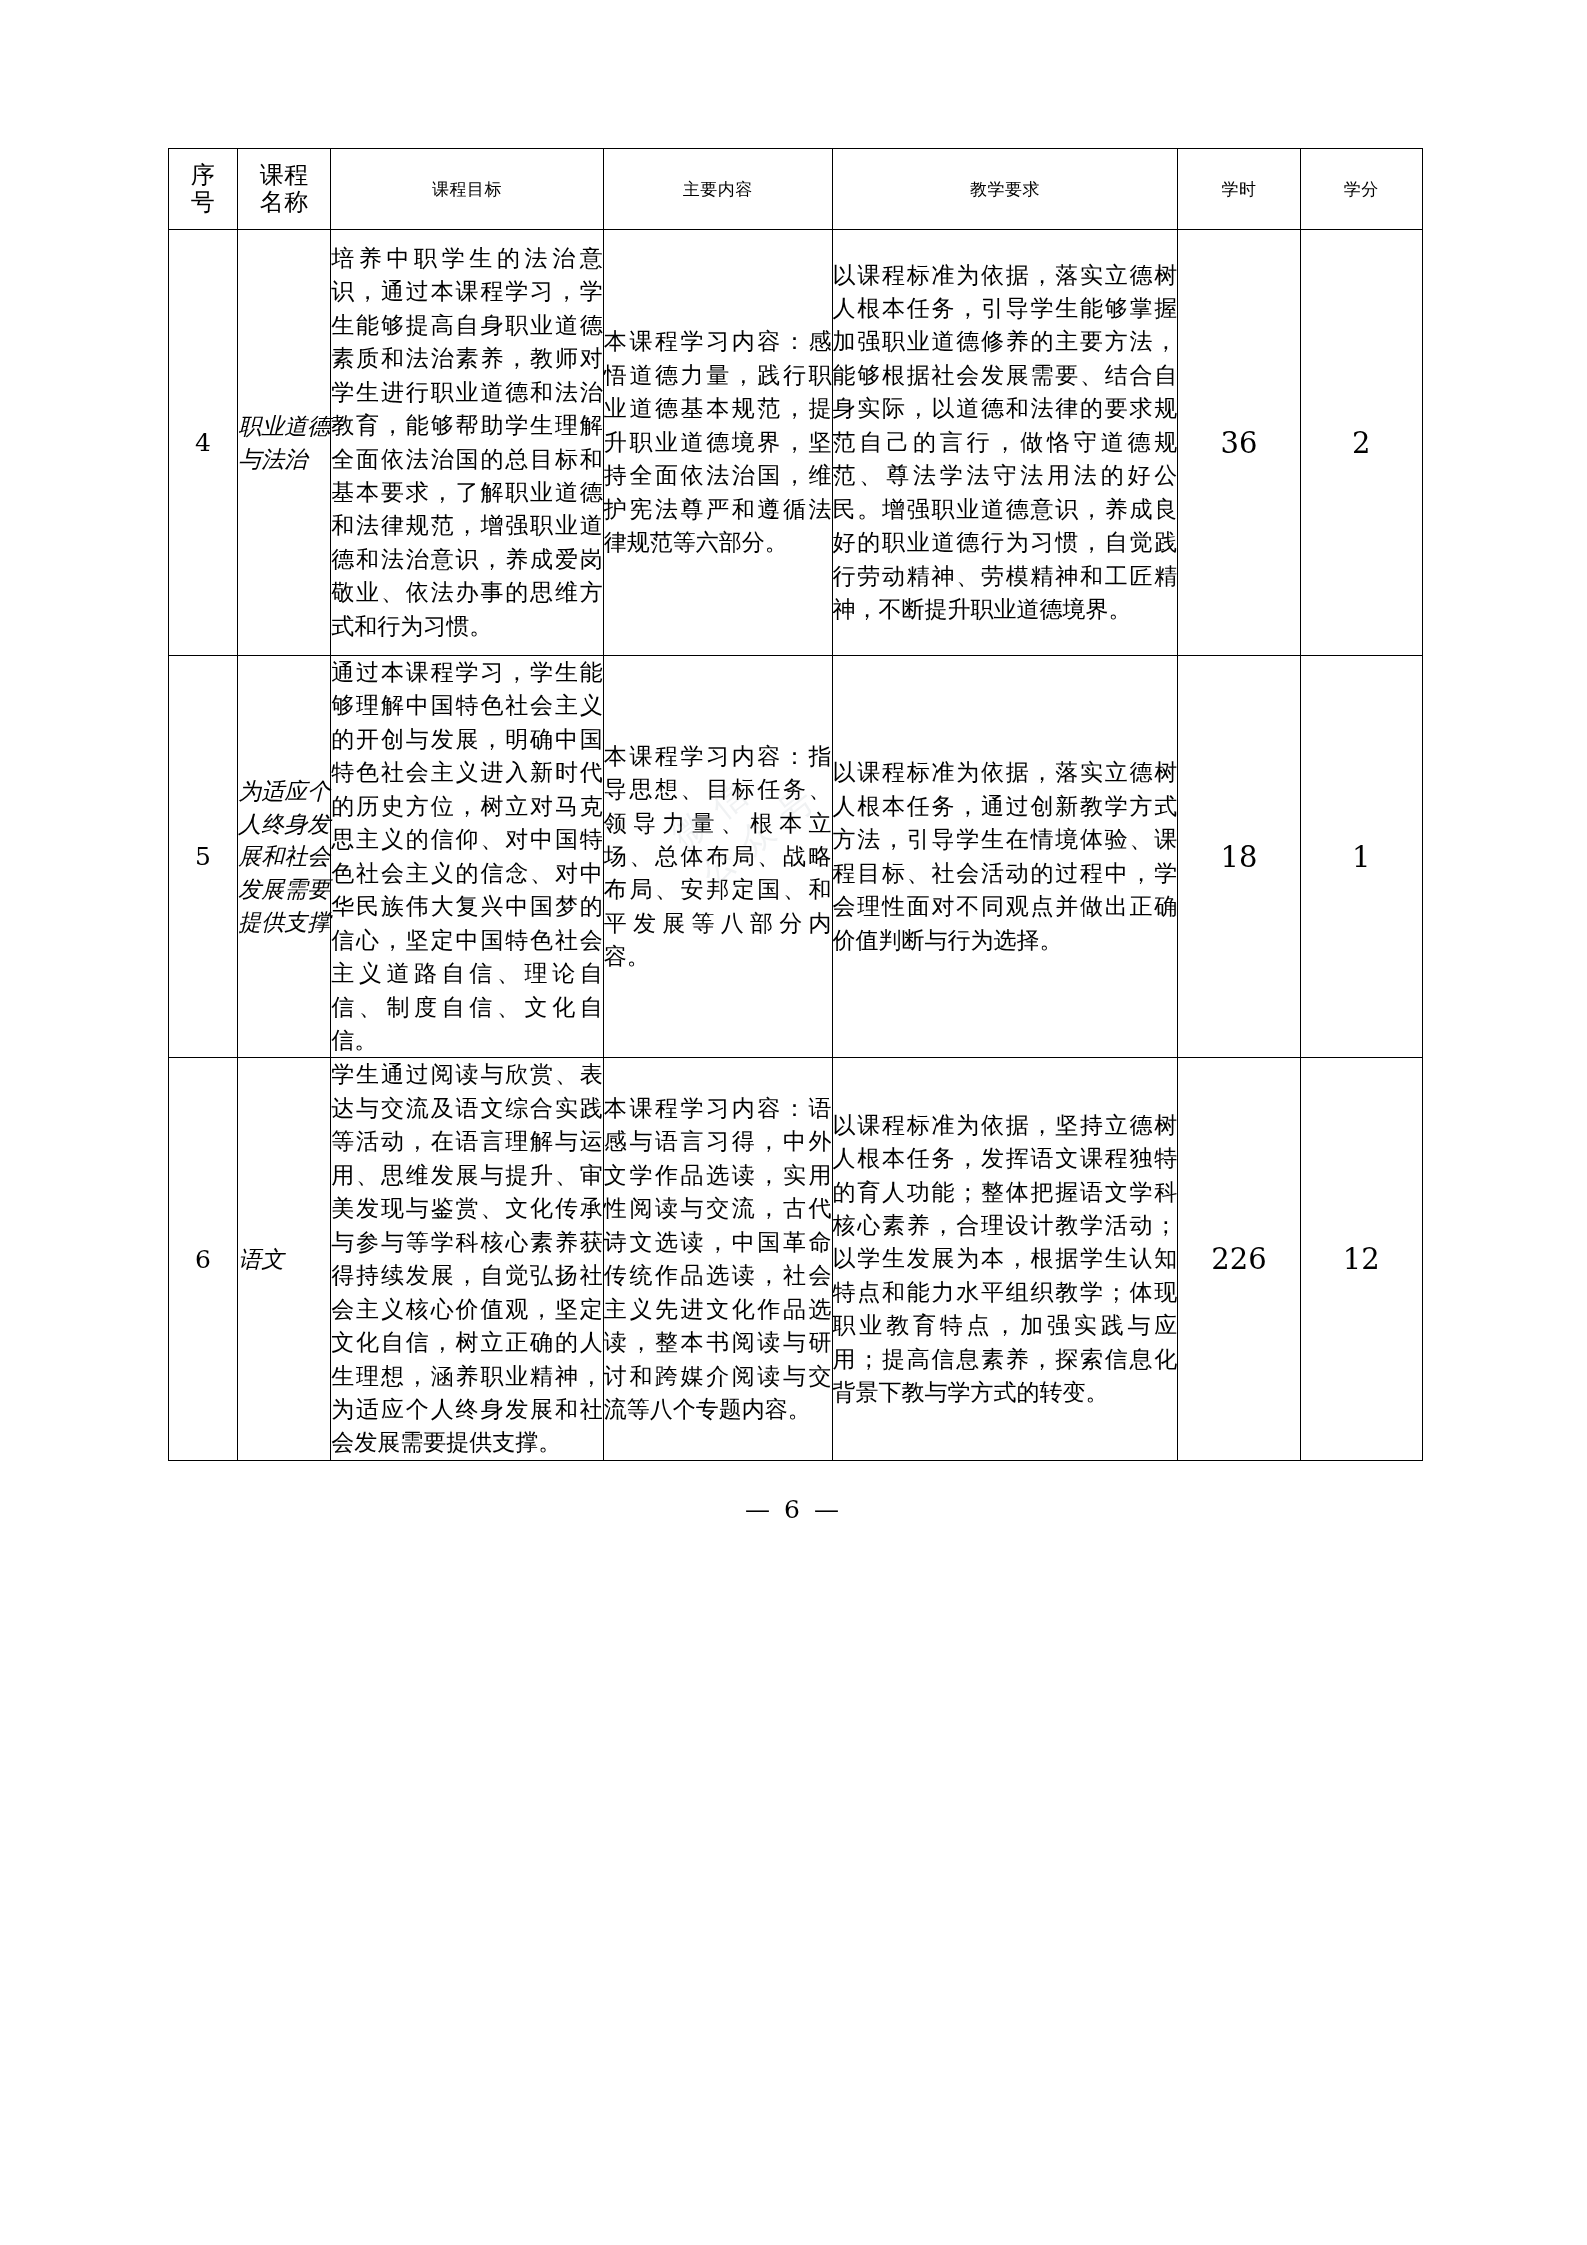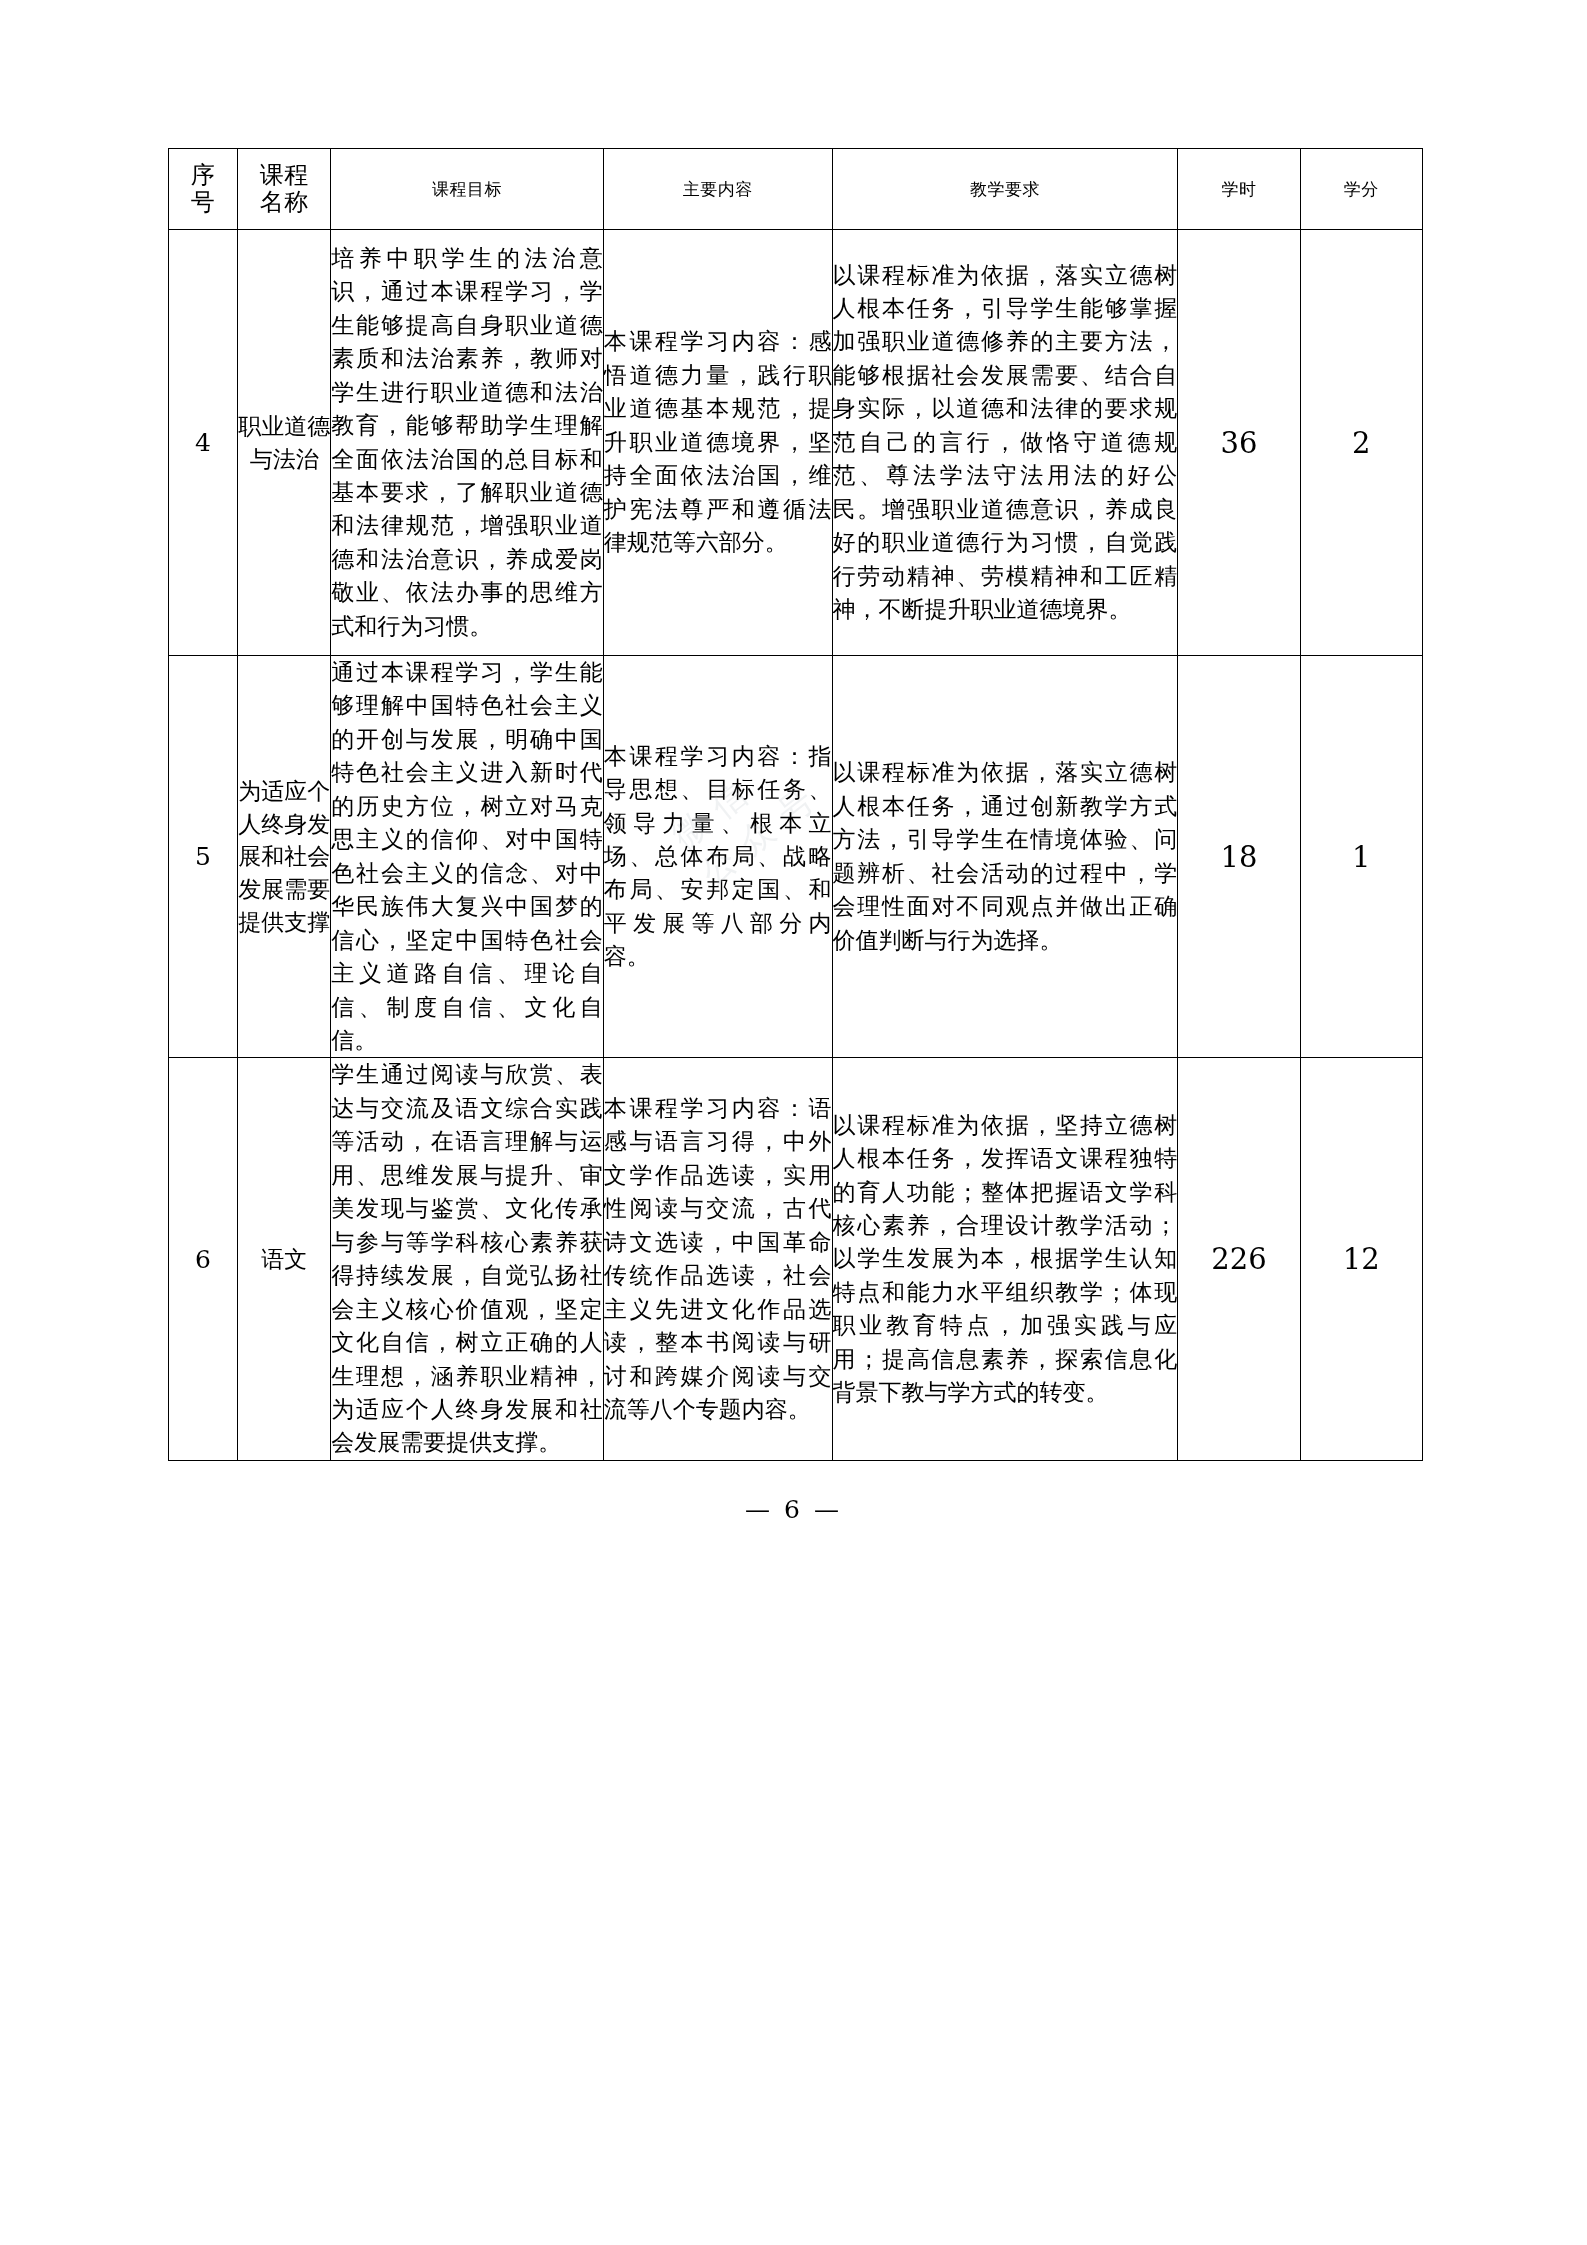--- a/index.html
+++ b/index.html
@@ -63,25 +63,26 @@
   }
   .hdr-vert span { display: block; }
 
   
   .cell-seq {
     text-align: center;
     font-size: 25px;
     font-family: "DejaVu Serif", "Liberation Serif", serif;
   }
   .cell-name {
-    text-align: center;
+    text-align: left;
     font-size: 23px;
     line-height: 1.42;
     padding: 6px 2px;
     word-break: break-all;
+    font-style: italic;
   }
   .cell-text {
     font-size: 23px;
     line-height: 1.455;
     padding: 10px 9px;
     text-align: justify;
     text-justify: inter-ideograph;
     text-align-last: left;
     word-break: break-all;
     vertical-align: middle;
@@ -171,21 +172,21 @@
         <td class="cell-text">本课程学习内容：感悟道德力量，践行职业道德基本规范，提升职业道德境界，坚持全面依法治国，维护宪法尊严和遵循法律规范等六部分。</td>
         <td class="cell-text">以课程标准为依据，落实立德树人根本任务，引导学生能够掌握加强职业道德修养的主要方法，能够根据社会发展需要、结合自身实际，以道德和法律的要求规范自己的言行，做恪守道德规范、尊法学法守法用法的好公民。增强职业道德意识，养成良好的职业道德行为习惯，自觉践行劳动精神、劳模精神和工匠精神，不断提升职业道德境界。</td>
         <td class="cell-num">36</td>
         <td class="cell-num">2</td>
       </tr>
       <tr class="row-5">
         <td class="cell-seq">5</td>
         <td class="cell-name">为适应个人终身发展和社会发展需要提供支撑</td>
         <td class="cell-text">通过本课程学习，学生能够理解中国特色社会主义的开创与发展，明确中国特色社会主义进入新时代的历史方位，树立对马克思主义的信仰、对中国特色社会主义的信念、对中华民族伟大复兴中国梦的信心，坚定中国特色社会主义道路自信、理论自信、制度自信、文化自信。</td>
         <td class="cell-text">本课程学习内容：指导思想、目标任务、领导力量、根本立场、总体布局、战略布局、安邦定国、和平发展等八部分内容。</td>
-        <td class="cell-text">以课程标准为依据，落实立德树人根本任务，通过创新教学方式方法，引导学生在情境体验、问题辨析、社会活动的过程中，学会理性面对不同观点并做出正确价值判断与行为选择。</td>
+        <td class="cell-text">以课程标准为依据，落实立德树人根本任务，通过创新教学方式方法，引导学生在情境体验、课程目标、社会活动的过程中，学会理性面对不同观点并做出正确价值判断与行为选择。</td>
         <td class="cell-num">18</td>
         <td class="cell-num">1</td>
       </tr>
       <tr class="row-6">
         <td class="cell-seq">6</td>
         <td class="cell-name">语文</td>
         <td class="cell-text">学生通过阅读与欣赏、表达与交流及语文综合实践等活动，在语言理解与运用、思维发展与提升、审美发现与鉴赏、文化传承与参与等学科核心素养获得持续发展，自觉弘扬社会主义核心价值观，坚定文化自信，树立正确的人生理想，涵养职业精神，为适应个人终身发展和社会发展需要提供支撑。</td>
         <td class="cell-text">本课程学习内容：语感与语言习得，中外文学作品选读，实用性阅读与交流，古代诗文选读，中国革命传统作品选读，社会主义先进文化作品选读，整本书阅读与研讨和跨媒介阅读与交流等八个专题内容。</td>
         <td class="cell-text">以课程标准为依据，坚持立德树人根本任务，发挥语文课程独特的育人功能；整体把握语文学科核心素养，合理设计教学活动；以学生发展为本，根据学生认知特点和能力水平组织教学；体现职业教育特点，加强实践与应用；提高信息素养，探索信息化背景下教与学方式的转变。</td>
         <td class="cell-num">226</td>

